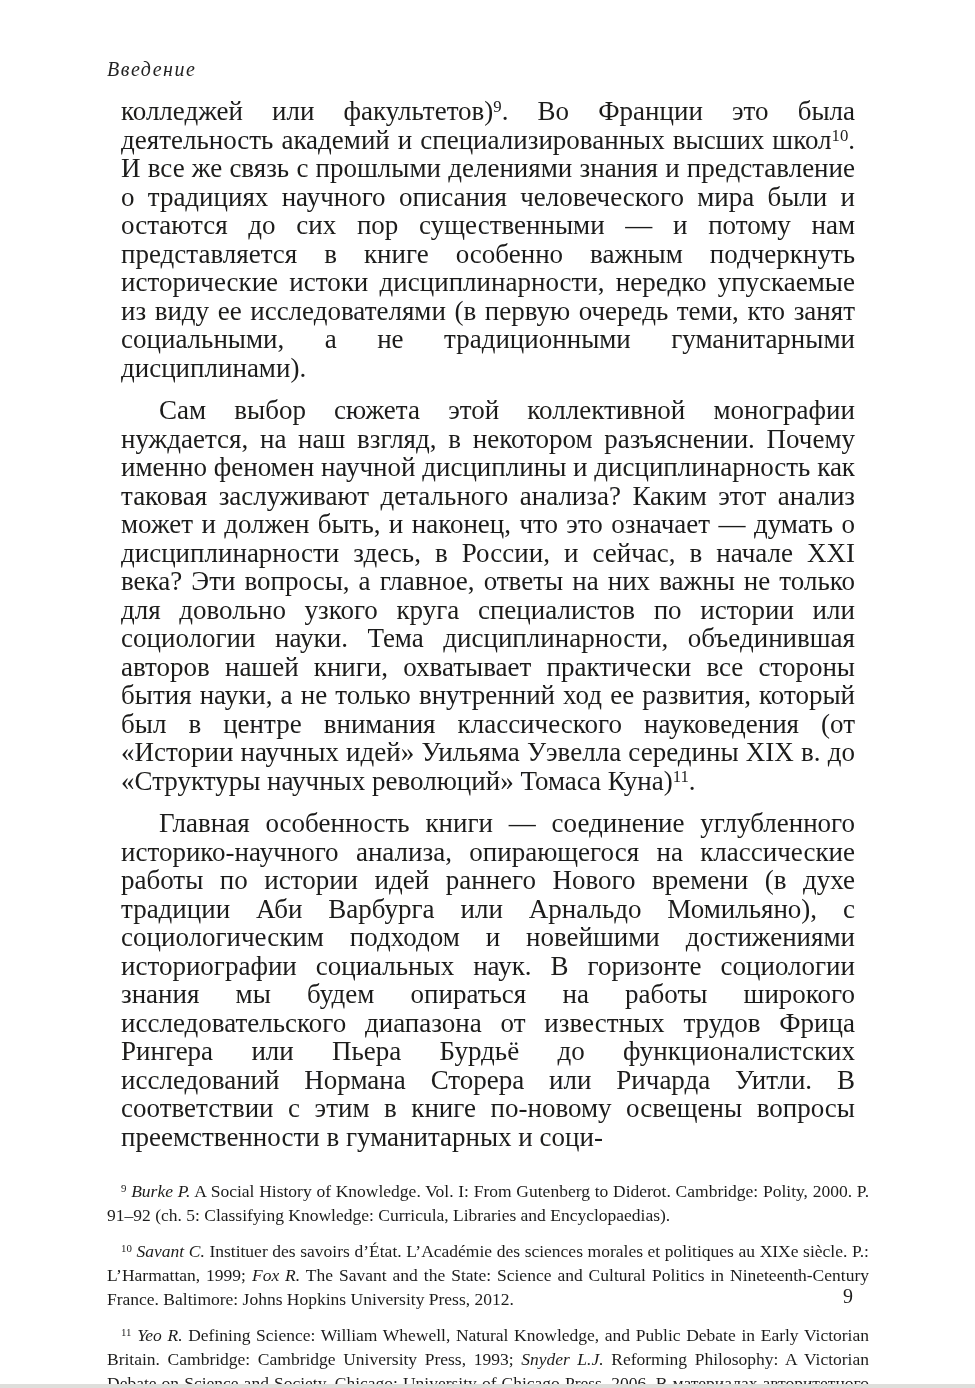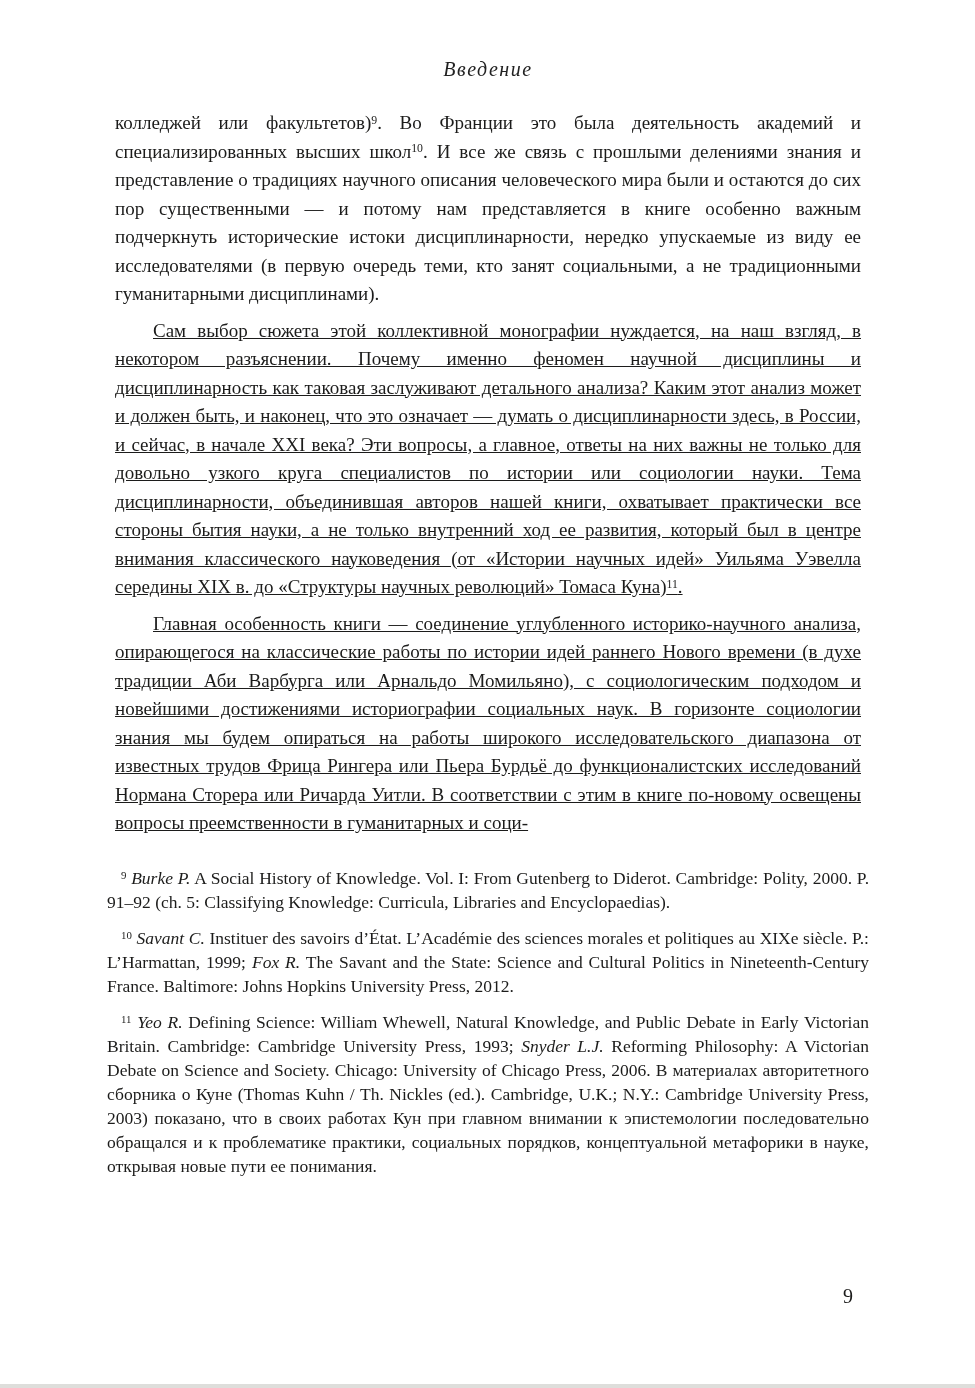--- a/index.html
+++ b/index.html
@@ -15,31 +15,31 @@
   .content {
     position: absolute;
     left: 107px;
     top: 58px;
     width: 762px;
   }
   .running-head {
     font-style: italic;
     font-size: 20px;
     letter-spacing: 1.5px;
-    text-align: center;
+    text-align: left;
     color: #222222;
-    margin-bottom: 28px;
+    margin-bottom: 16px;
   }
   .body-text p {
-    margin: 8px;
-    font-size: 19px;
+    margin: 14px;
+    font-size: 27px;
     line-height: 28.5px;
     text-align: justify;
   }
-  .body-text p.indent { text-indent: 38px; text-decoration: underline; }
+  .body-text p.indent { text-indent: 38px; }
   .footnotes { margin-top: 28px; }
   .footnotes p {
     margin: 0 0 12px 0;
     font-size: 17.5px;
     line-height: 24px;
     text-align: justify;
     text-indent: 14px;
   }
   .footnotes p:last-child { margin-bottom: 0; }
   sup.sup {

